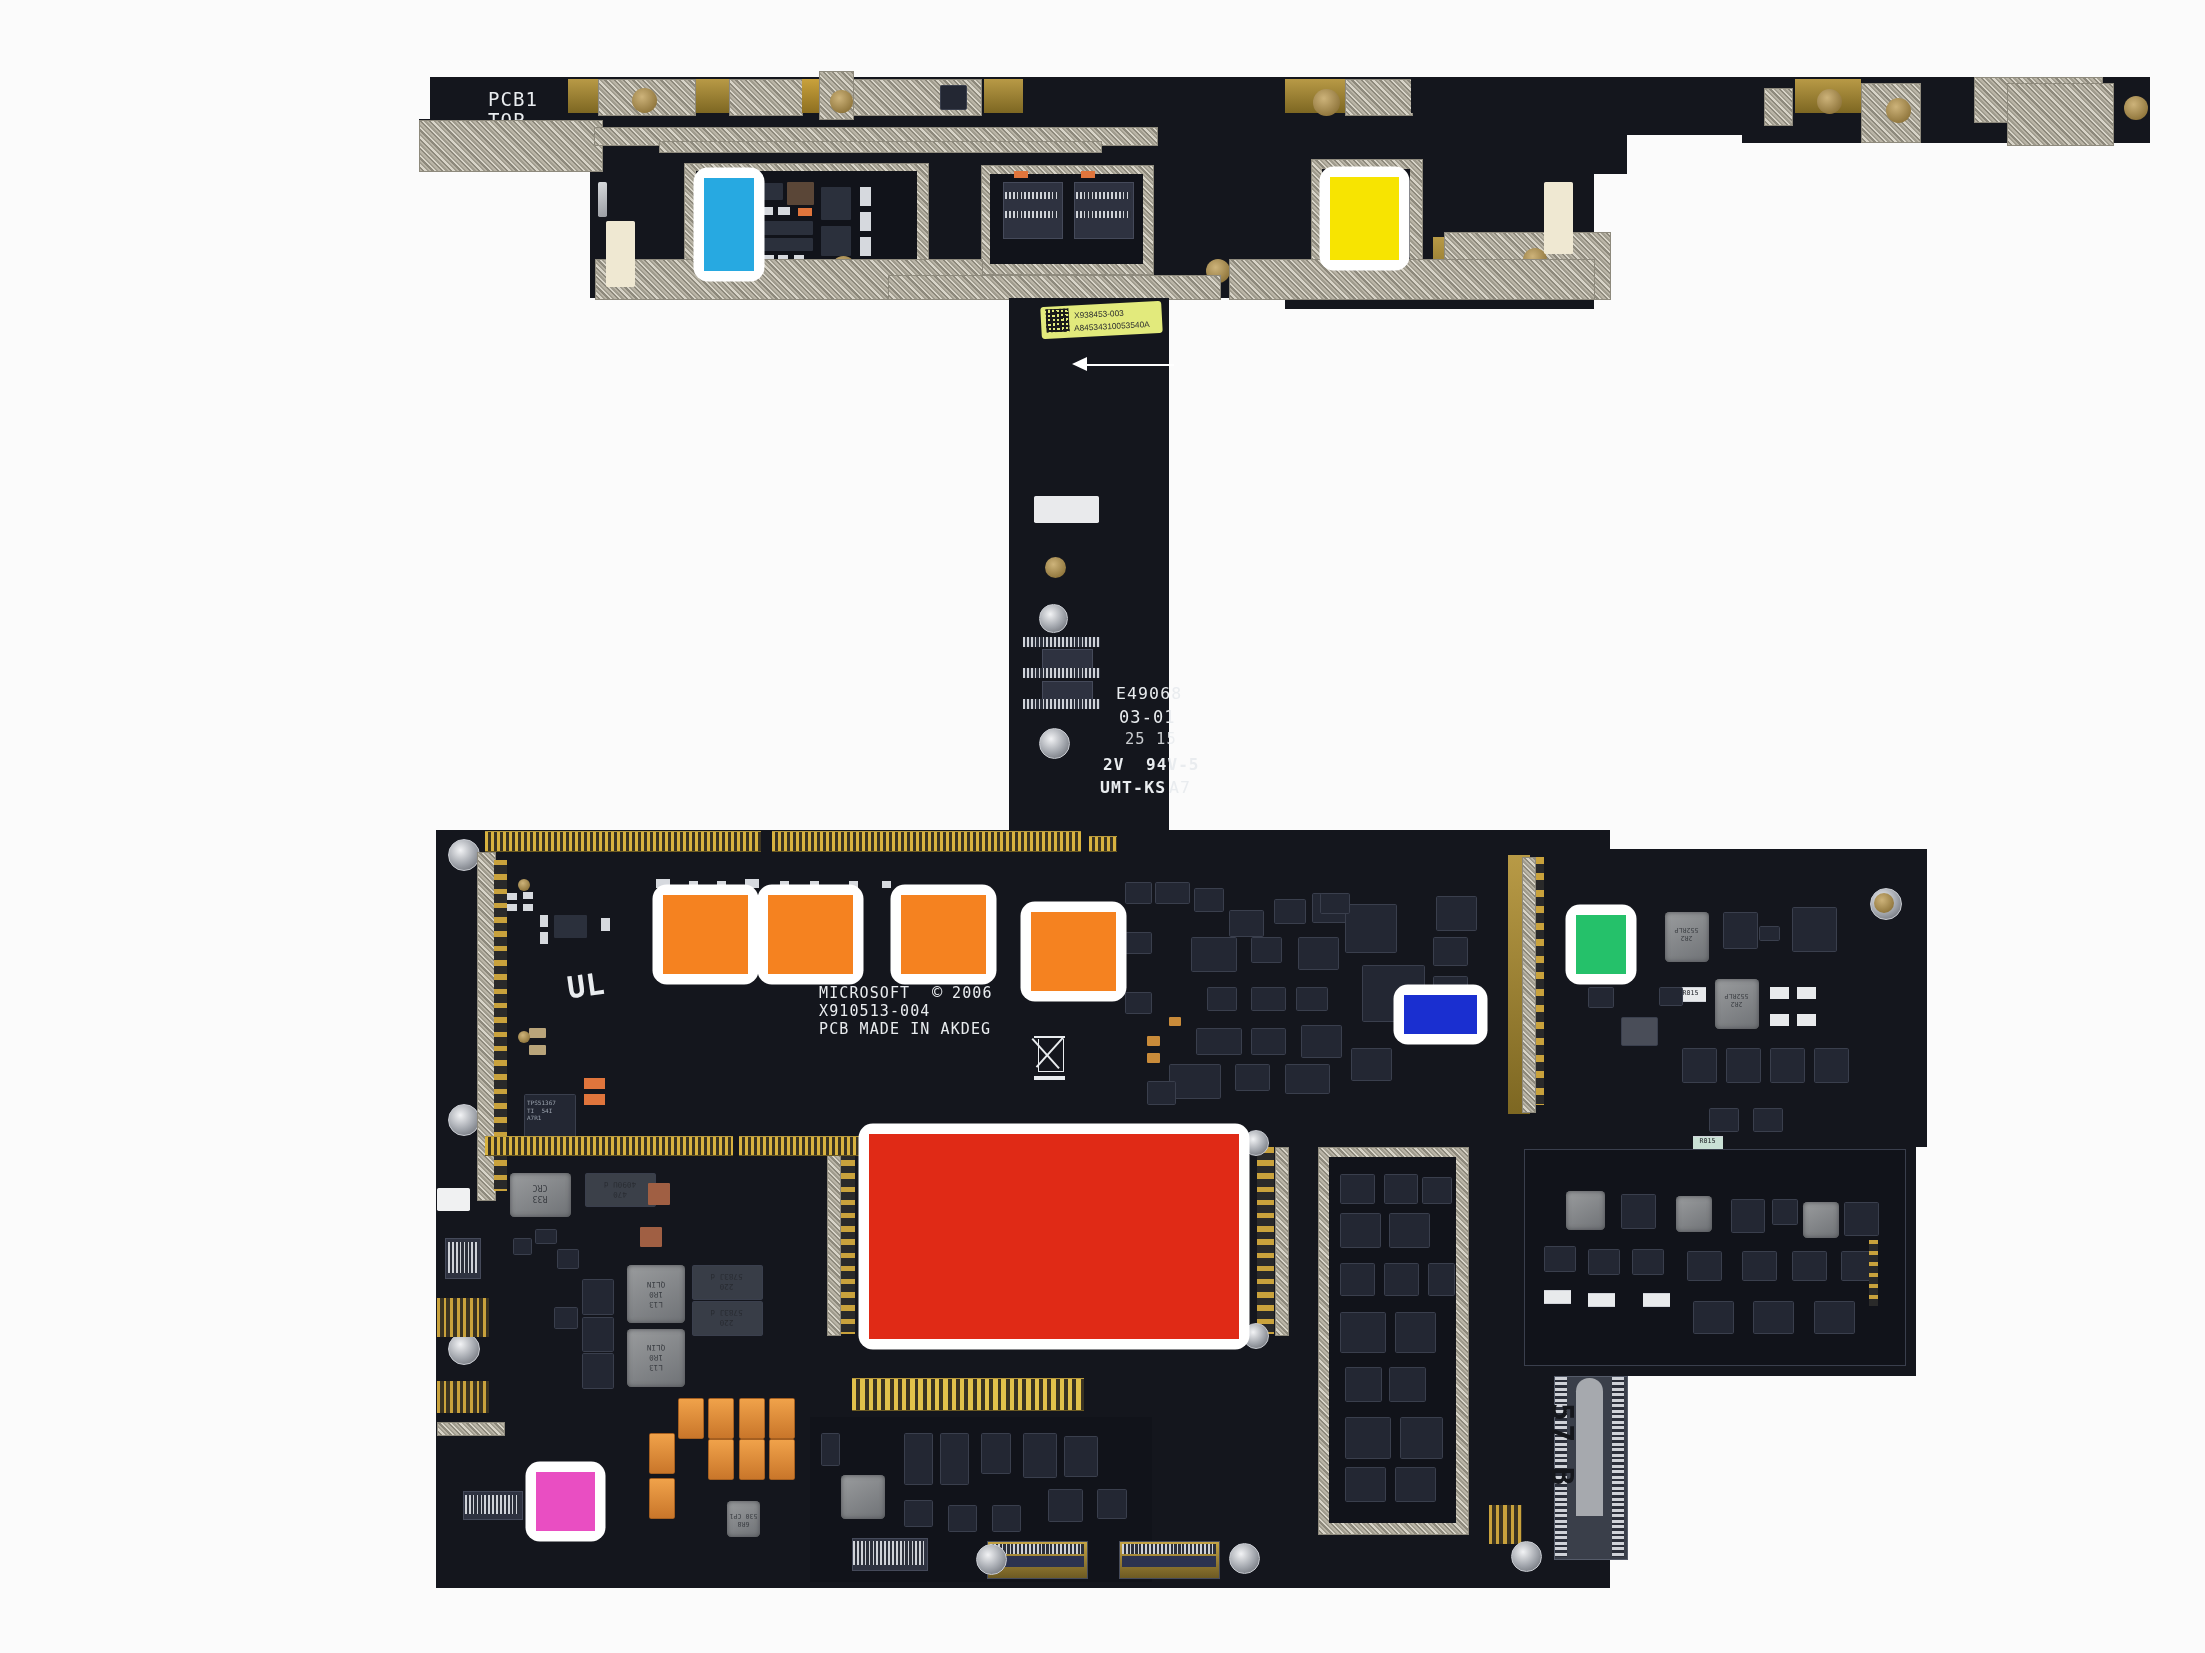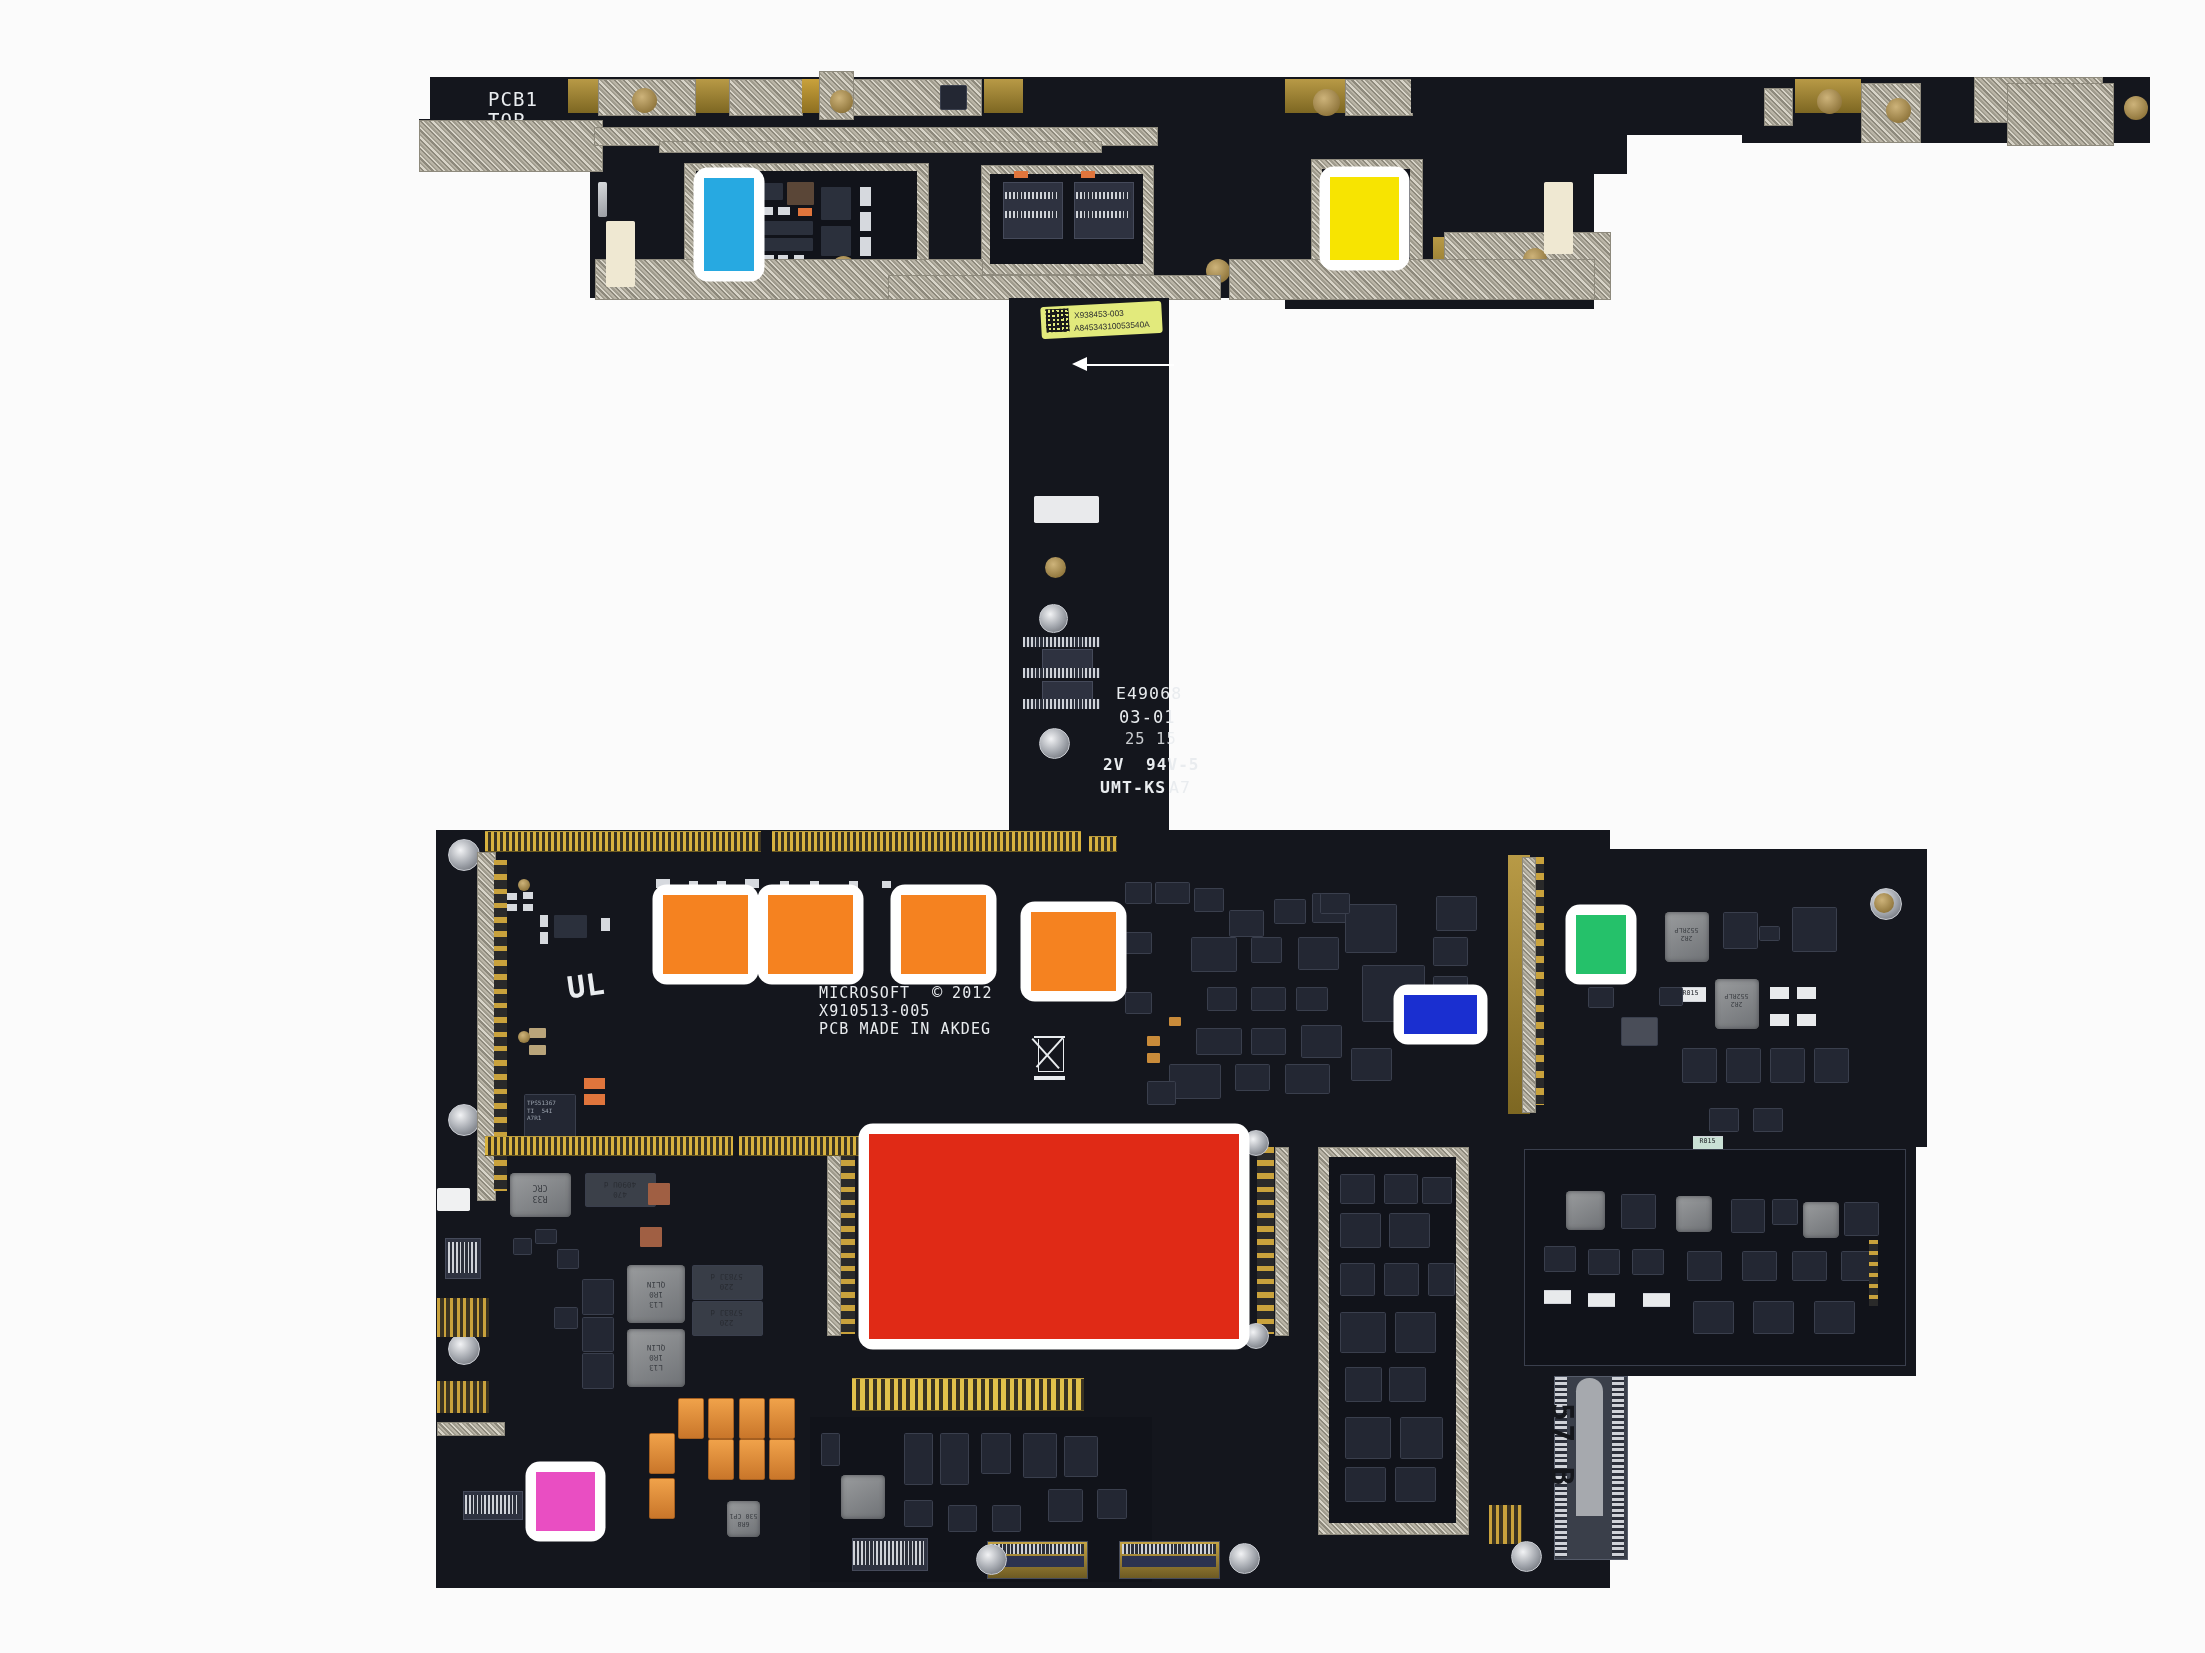--- a/index.html
+++ b/index.html
@@ -233,22 +233,22 @@
     <div class="smd" style="left:584px;top:1078px;width:21px;height:11px;background:#e0753c;"></div>
     <div class="smd" style="left:584px;top:1094px;width:21px;height:11px;background:#e0753c;"></div>
     <div class="mlcc" style="left:529px;top:1028px;width:16.5px;height:10px;"></div>
     <div class="mlcc" style="left:529px;top:1045px;width:16.5px;height:10px;"></div>
     <div class="hole" style="left:518px;top:879px;width:12px;height:12px;"></div>
     <div class="hole" style="left:518px;top:1031px;width:12px;height:12px;"></div>
     <div class="hole" style="left:449px;top:1189px;width:21px;height:21px;"></div>
 
     <div class="silk" style="left:819px;top:984px;font-size:15px;">MICROSOFT</div>
     <div class="silk" style="left:932px;top:982px;font-size:17px;">©</div>
-    <div class="silk" style="left:952px;top:984px;font-size:15px;">2012</div>
-    <div class="silk" style="left:819px;top:1002px;font-size:15px;">X910513-005</div>
+    <div class="silk" style="left:952px;top:984px;font-size:15px;">2006</div>
+    <div class="silk" style="left:819px;top:1002px;font-size:15px;">X910513-004</div>
     <div class="silk" style="left:819px;top:1020px;font-size:15px;">PCB MADE IN AKDEG</div>
 
     <div style="position:absolute;left:1038px;top:1039px;width:24px;height:32px;
                 border:1.7px solid #e9ecef;border-top:none;"></div>
     <div style="position:absolute;left:1034px;top:1036px;width:31px;height:2.2px;background:#e9ecef;"></div>
     <div style="position:absolute;left:1033px;top:1038px;width:40px;height:1.7px;background:#e9ecef;transform:rotate(48deg);transform-origin:left top;"></div>
     <div style="position:absolute;left:1064px;top:1038px;width:40px;height:1.7px;background:#e9ecef;transform:rotate(132deg);transform-origin:left top;"></div>
     <div style="position:absolute;left:1034px;top:1076px;width:31px;height:4.4px;background:#e9ecef;"></div>
 
     <div class="dram" style="left:670px;top:901px;width:72px;height:66px;"></div>

